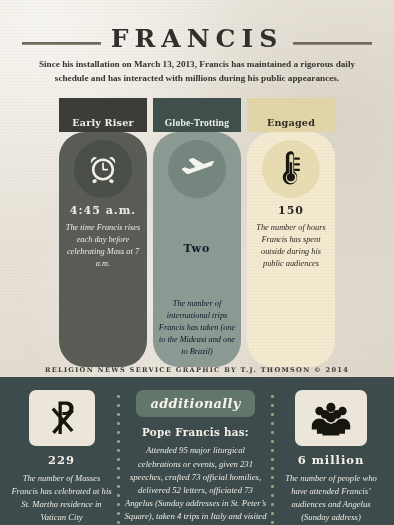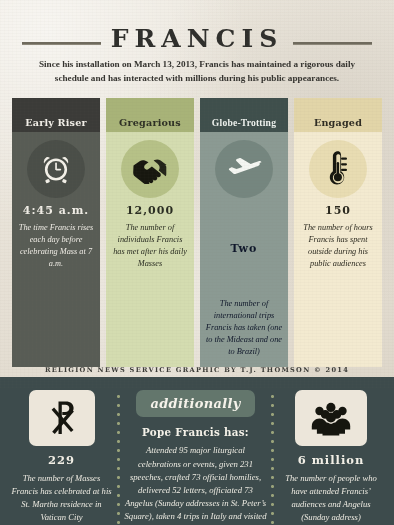--- a/index.html
+++ b/index.html
@@ -118,20 +118,21 @@
     line-height: 1.1;
   }
 
   .card-body {
     width: 100%;
     flex: 1;
     padding: 8px 5px 9px;
     display: flex;
     flex-direction: column;
     align-items: center;
+    border-radius: 26px;
   }
 
   .icon-circle {
     width: 58px;
     height: 58px;
     border-radius: 50%;
     display: flex;
     align-items: center;
     justify-content: center;
     margin-bottom: 7px;
@@ -323,35 +324,20 @@
                 <rect x="6.6" y="27.4" width="4" height="3.4" rx="1" transform="rotate(-28 8.6 29.1)"></rect>
                 <rect x="23.4" y="27.4" width="4" height="3.4" rx="1" transform="rotate(28 25.4 29.1)"></rect>
               </g>
             </svg>
           </div>
           <div class="card-value">4:45 a.m.</div>
           <div class="card-desc">The time Francis rises each day before celebrating Mass at 7 a.m.</div>
         </div>
       </div>
 
-      <div class="card card-green">
-        <div class="card-head">Gregarious</div>
-        <div class="card-body">
-          <div class="icon-circle">
-            <svg width="38" height="30" viewBox="0 0 38 30">
-              <g fill="#17170f">
-                <path d="M2.5 11.5 L9 7 c1.6-1 3.3-1.1 4.9-.4 l3.6 1.6 -3.3 2.6 c-1.2 1-1.4 2.6-.5 3.8 .9 1.2 2.6 1.4 3.8.5 l3.4-2.6 8.1 6.6 c1 .8 1.1 2.3.3 3.3 -.8 1-2.3 1.1-3.3.3 l-1.1-.9 .5.4 c1 .8 1.2 2.3.4 3.3 -.8 1-2.3 1.2-3.3.4 l-.9-.7 c.9.8 1 2.2.2 3.1 -.8 1-2.2 1.1-3.2.3 l-.8-.6 c.7.8.7 2-.1 2.8 -.8.8-2.1.8-3 .1 L4 22.5 c-1.3-1-1.9-2.6-1.8-4.2 z"></path>
-                <path d="M35.6 10.9 l-6-4.3 c-1.8-1.3-4-1.5-6-.6 l-1 .5 4.3 3.6 c2 1.6 2.3 4.5 .8 6.5 l7 5.6 c.4-.7.6-1.5.6-2.3 V13 c0-.8-.3-1.6-1-2.1 z" opacity="0.92"></path>
-              </g>
-            </svg>
-          </div>
-          <div class="card-value">12,000</div>
-          <div class="card-desc">The number of individuals Francis has met after his daily Masses</div>
-        </div>
-      </div>
 
       <div class="card card-slate">
         <div class="card-head">Globe-Trotting</div>
         <div class="card-body">
           <div class="icon-circle">
             <svg width="40" height="26" viewBox="0 0 40 26">
               <g fill="#f4f6f2">
                 <path d="M37.5 6.2c-.5-1-1.7-1.4-2.9-1l-7.9 2.7 -9.8-5.6c-.5-.3-1.1-.3-1.7-.1l-2.4.9c-.8.3-1 1.3-.4 1.9l6.1 6 -6 2.1 -4-1.6c-.4-.2-.9-.2-1.3 0l-1.7.7c-.7.3-.8 1.2-.3 1.7l4.1 3.7c.5.5 1.3.6 2 .4l22.8-8.1c1.4-.5 2.1-1.9 1.4-3z"></path>
                 <path d="M6 21.4h26.5c.5 0 .9.4.9.9s-.4.9-.9.9H6c-.5 0-.9-.4-.9-.9s.4-.9.9-.9z" opacity="0.0"></path>
               </g>

